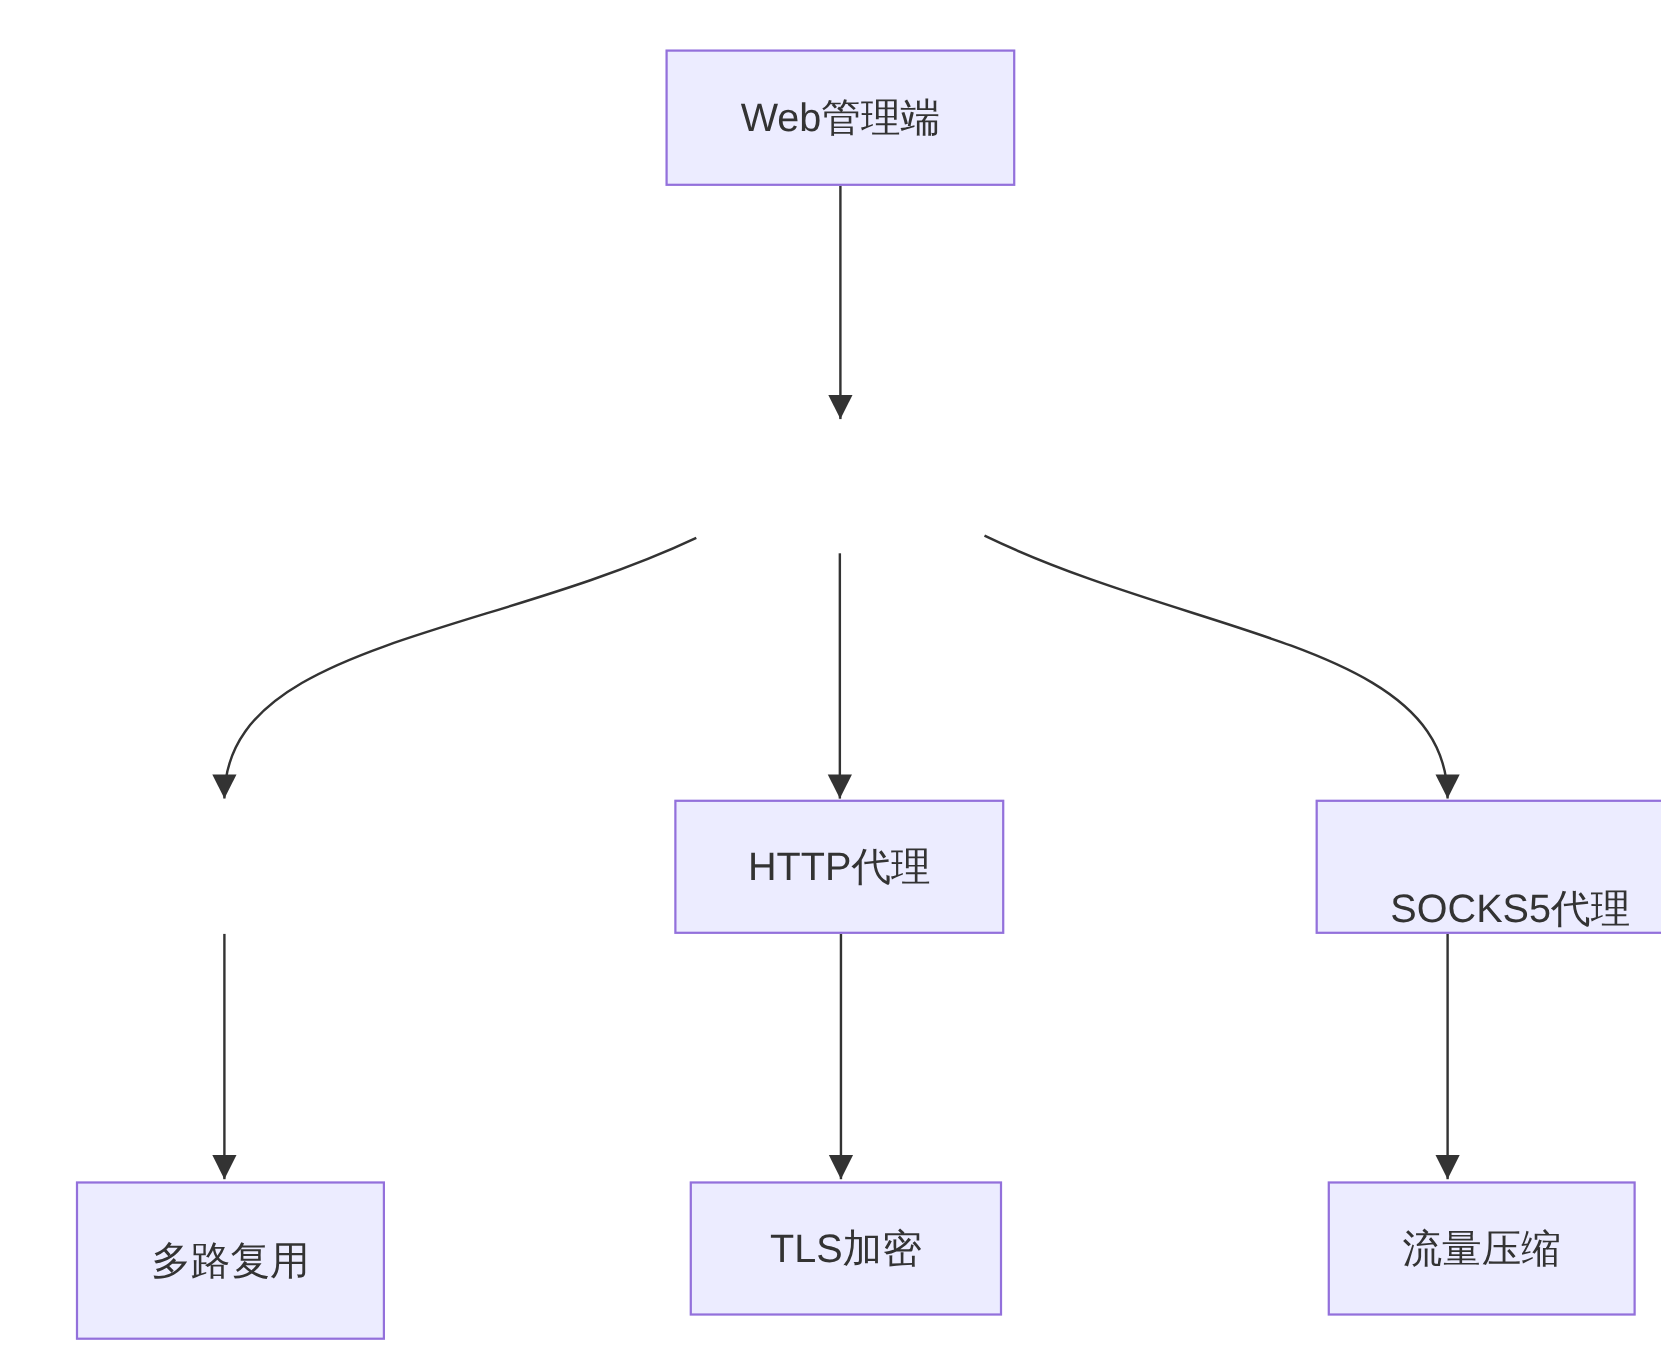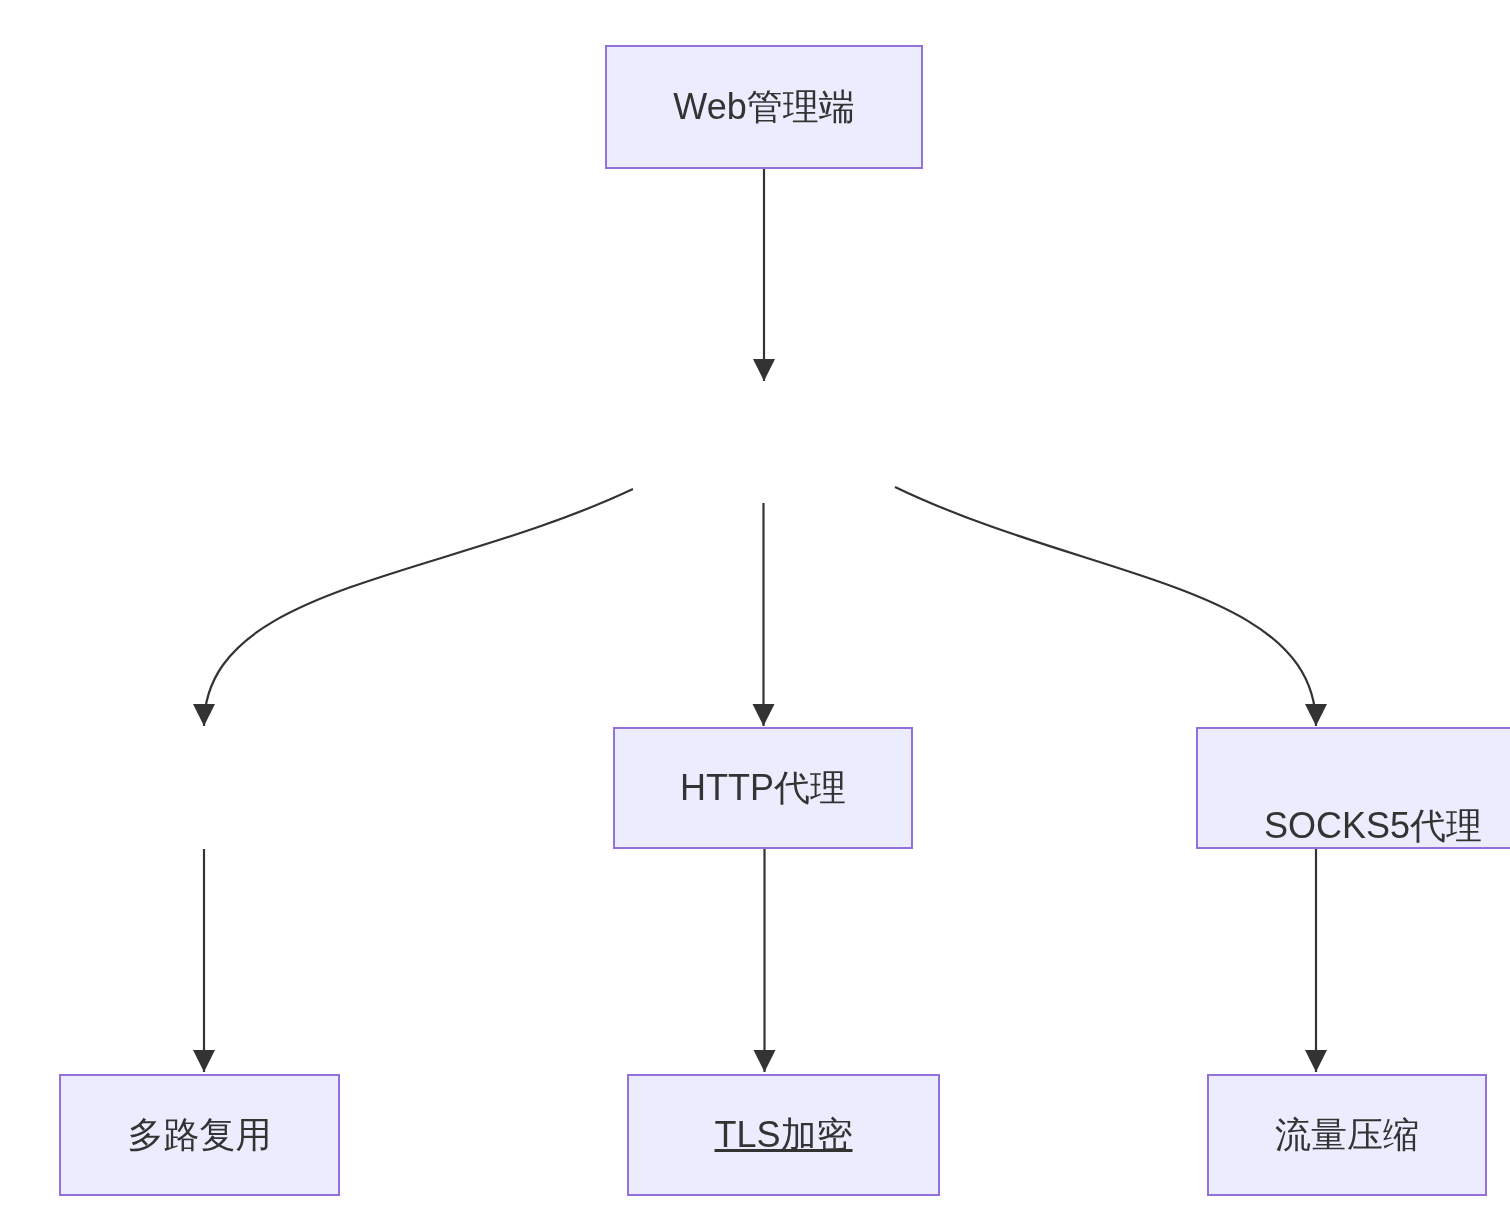--- a/index.html
+++ b/index.html
@@ -43,22 +43,22 @@
     font-size: 36px;
     line-height: 1.2;
     white-space: nowrap;
     text-align: center;
   }
   .node-web-admin            { left: 605px;  top: 33px;   width: 318px; height: 124px; margin-top: 12px; }
   .node-api-service          { left: 632px;  top: 383px;  width: 263px; height: 120px; }
   .node-tcp-udp-proxy        { left: 18px;   top: 727px;  width: 372px; height: 122px; }
   .node-http-proxy           { left: 613px;  top: 727px;  width: 300px; height: 122px; }
   .node-socks5-proxy         { left: 1196px; top: 727px;  width: 354px; height: 122px; align-items: flex-end; }
-  .node-multiplexing         { left: 59px;   top: 1074px; width: 281px; height: 122px; }
-  .node-tls-encryption       { left: 627px;  top: 1074px; width: 313px; height: 122px; text-decoration: underline; }
+  .node-multiplexing         { left: 69px;   top: 1074px; width: 281px; height: 144px; }
+  .node-tls-encryption       { left: 627px;  top: 1074px; width: 284px; height: 122px; }
   .node-traffic-compression  { left: 1176px; top: 1074px; width: 280px; height: 122px; margin-left: 31px; }
 </style>
 </head>
 <body>
 
 <div class="canvas" style="--bg: #ffffff; --node-fill: #ECECFF; --node-border: #9370DB; --edge: #333333; --text: #333333;">
 
   <svg class="edges" viewBox="0 0 1510 1232" xmlns="http://www.w3.org/2000/svg">
     <defs>
       <marker id="arrowhead" markerUnits="userSpaceOnUse" markerWidth="26" markerHeight="26" viewBox="0 0 26 26" refX="24" refY="13" orient="auto">

